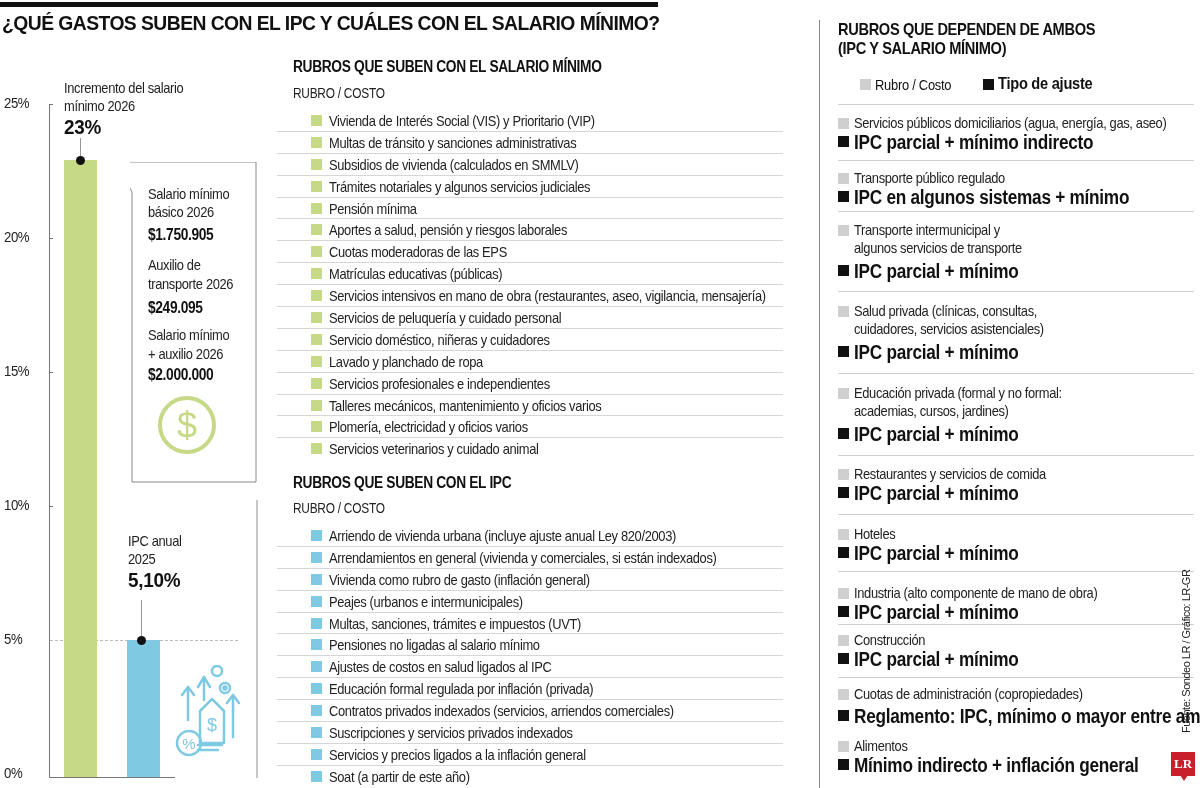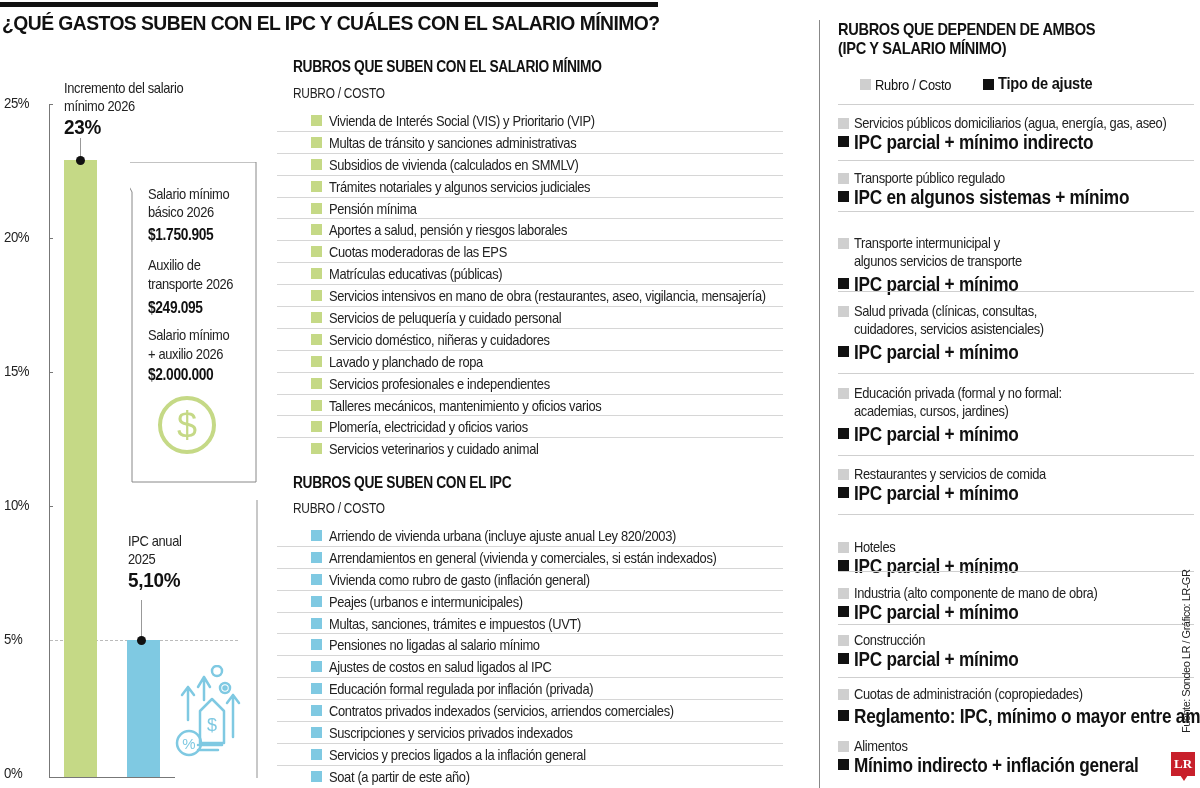--- a/index.html
+++ b/index.html
@@ -274,40 +274,40 @@
 
 <div class="both-list">
   <div class="both-item" style="padding-top:9px; height:56px;">
     <div class="both-rubro"><span class="leg-sq"></span><span class="in">Servicios públicos domiciliarios (agua, energía, gas, aseo)</span></div>
     <div class="both-tipo"><span class="leg-sq"></span><span class="in">IPC parcial + mínimo indirecto</span></div>
   </div>
   <div class="both-item" style="padding-top:8px; height:51px;">
     <div class="both-rubro"><span class="leg-sq"></span><span class="in">Transporte público regulado</span></div>
     <div class="both-tipo"><span class="leg-sq"></span><span class="in">IPC en algunos sistemas + mínimo</span></div>
   </div>
-  <div class="both-item" style="padding-top:22px; height:80px;">
+  <div class="both-item" style="padding-top:9px; height:80px;">
     <div class="both-rubro"><span class="leg-sq"></span><span class="in">Transporte intermunicipal y</span></div>
     <div class="both-rubro"><span class="in">algunos servicios de transporte</span></div>
     <div class="both-tipo" style="margin-top:4px;"><span class="leg-sq"></span><span class="in">IPC parcial + mínimo</span></div>
   </div>
   <div class="both-item" style="padding-top:10px; height:82px;">
     <div class="both-rubro"><span class="leg-sq"></span><span class="in">Salud privada (clínicas, consultas,</span></div>
     <div class="both-rubro"><span class="in">cuidadores, servicios asistenciales)</span></div>
     <div class="both-tipo" style="margin-top:4px;"><span class="leg-sq"></span><span class="in">IPC parcial + mínimo</span></div>
   </div>
   <div class="both-item" style="padding-top:10px; height:82px;">
     <div class="both-rubro"><span class="leg-sq"></span><span class="in">Educación privada (formal y no formal:</span></div>
     <div class="both-rubro"><span class="in">academias, cursos, jardines)</span></div>
     <div class="both-tipo" style="margin-top:4px;"><span class="leg-sq"></span><span class="in">IPC parcial + mínimo</span></div>
   </div>
   <div class="both-item" style="padding-top:9px; height:59px;">
     <div class="both-rubro"><span class="leg-sq"></span><span class="in">Restaurantes y servicios de comida</span></div>
     <div class="both-tipo"><span class="leg-sq"></span><span class="in">IPC parcial + mínimo</span></div>
   </div>
-  <div class="both-item" style="padding-top:23px; height:57px;">
+  <div class="both-item" style="padding-top:10px; height:57px;">
     <div class="both-rubro"><span class="leg-sq"></span><span class="in">Hoteles</span></div>
     <div class="both-tipo"><span class="leg-sq"></span><span class="in">IPC parcial + mínimo</span></div>
   </div>
   <div class="both-item" style="padding-top:12px; height:53px;">
     <div class="both-rubro"><span class="leg-sq"></span><span class="in">Industria (alto componente de mano de obra)</span></div>
     <div class="both-tipo"><span class="leg-sq"></span><span class="in">IPC parcial + mínimo</span></div>
   </div>
   <div class="both-item" style="padding-top:6px; height:53px;">
     <div class="both-rubro"><span class="leg-sq"></span><span class="in">Construcción</span></div>
     <div class="both-tipo"><span class="leg-sq"></span><span class="in">IPC parcial + mínimo</span></div>

